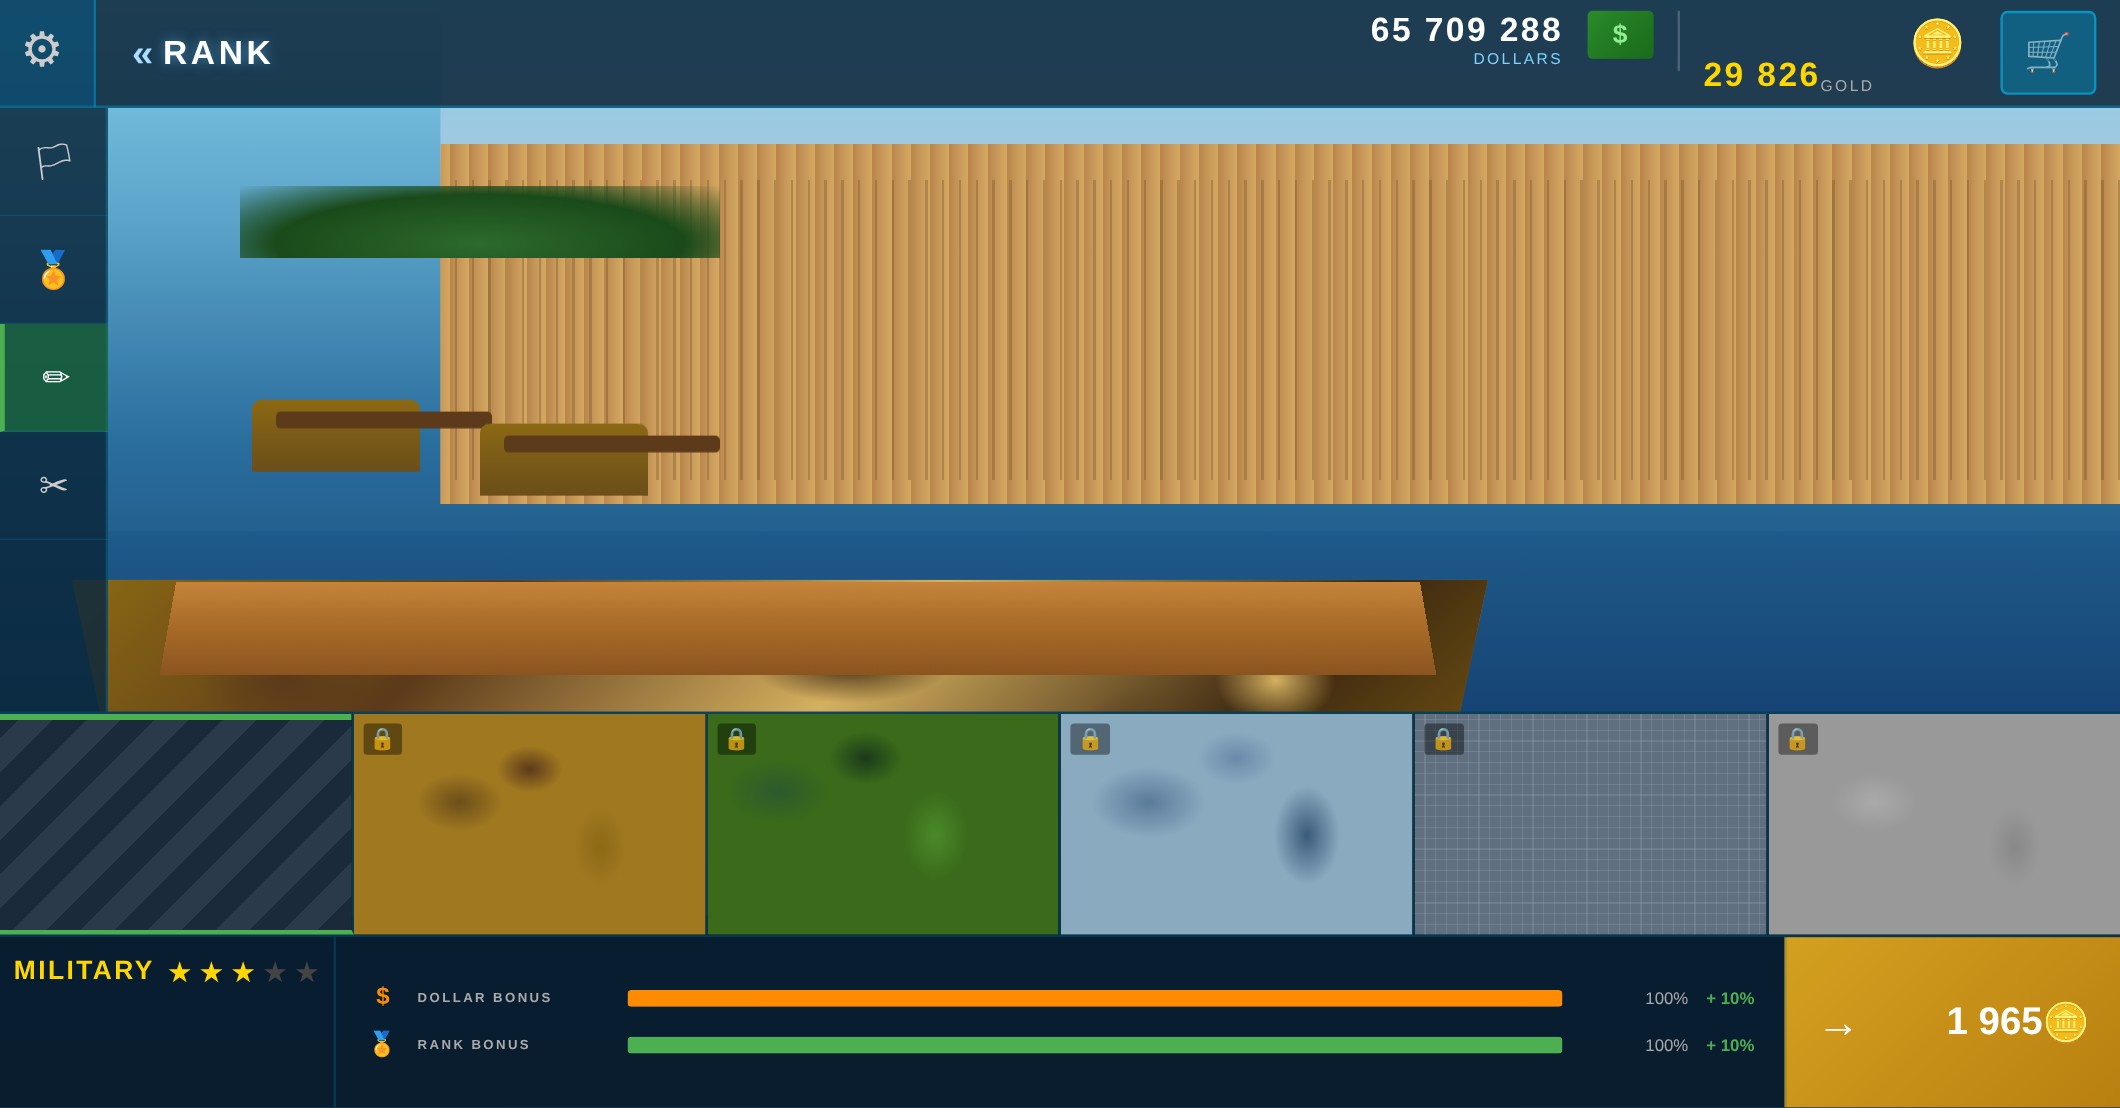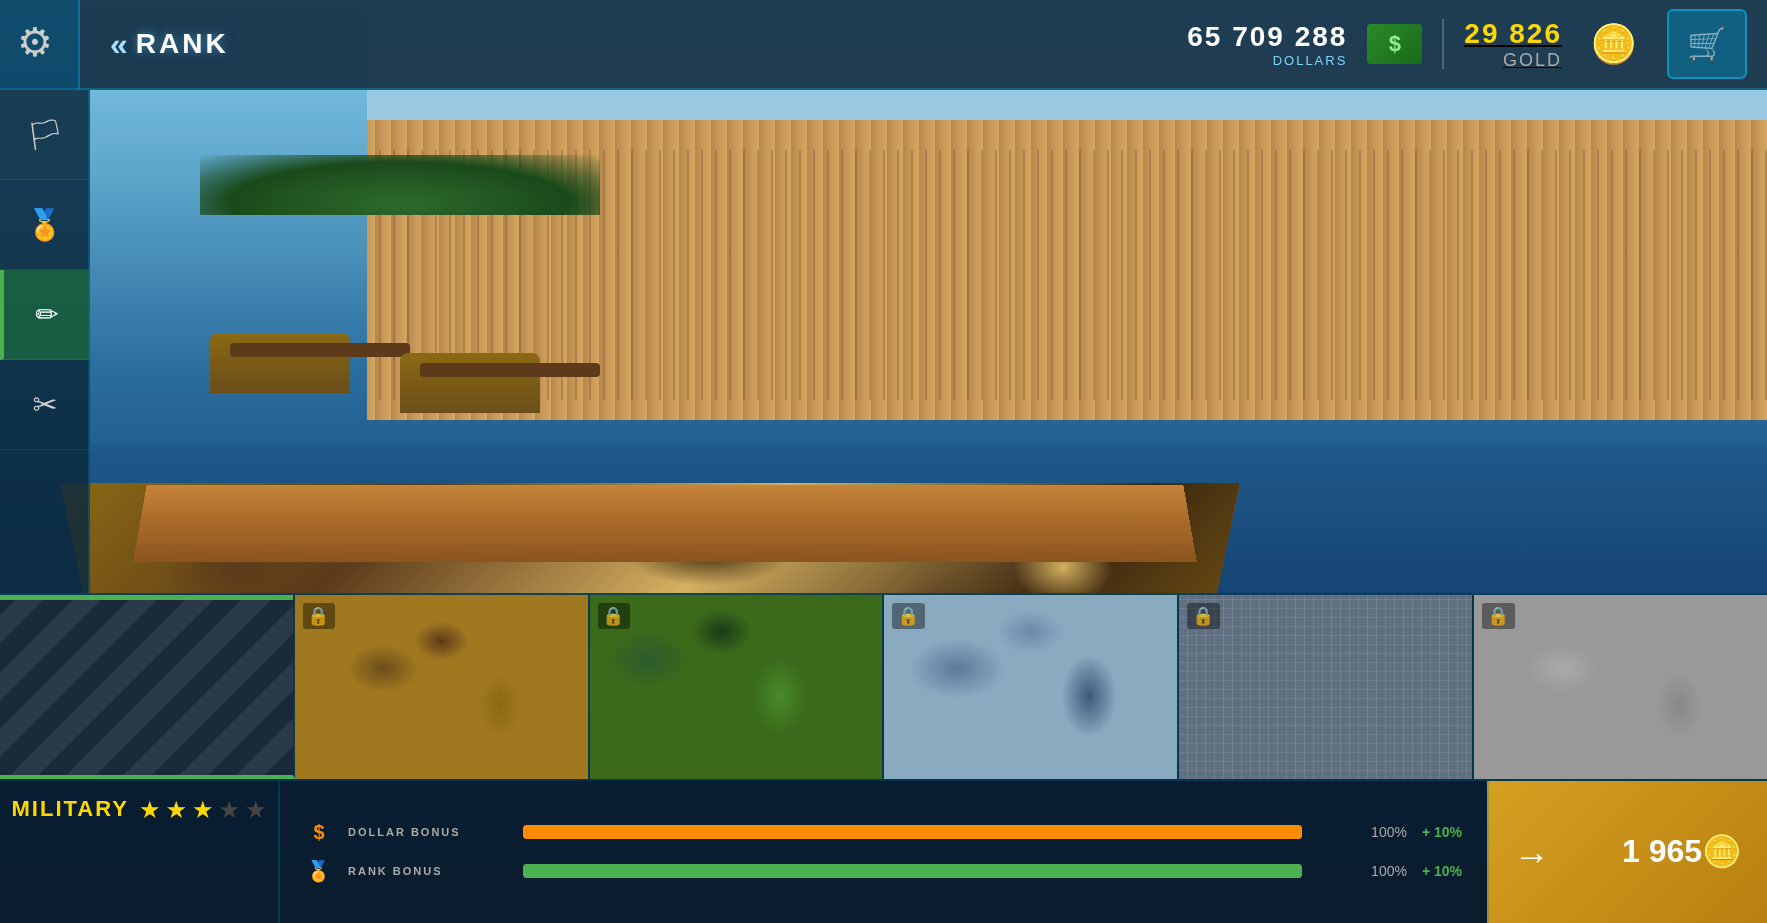--- a/index.html
+++ b/index.html
@@ -230,21 +230,20 @@
       font-size: 28px;
       font-weight: 900;
       letter-spacing: 3px;
       text-shadow: 0 0 10px rgba(100,200,255,0.5);
     }
 
     .header-spacer { flex: 1; }
 
     .currency-area {
       display: flex;
-      align-items: center;
       gap: 20px;
       padding-right: 10px;
     }
 
     .currency-dollars {
       display: flex;
       flex-direction: column;
       align-items: flex-end;
     }
 
@@ -275,35 +274,34 @@
     }
 
     .divider-currency {
       width: 2px;
       height: 50px;
       background: rgba(255,255,255,0.2);
     }
 
     .currency-gold {
       display: flex;
-      flex-direction: column;
+      flex-direction: row;
       align-items: flex-end;
-      text-decoration: underline;
     }
 
     .gold-amount {
       color: #FFD700;
       font-size: 28px;
       font-weight: 900;
       letter-spacing: 2px;
     }
 
     .gold-label {
       color: #aaaaaa;
-      font-size: 18px;
+      font-size: 13px;
       letter-spacing: 2px;
     }
 
     .gold-icon {
       width: 65px;
       height: 55px;
       display: flex;
       align-items: center;
       justify-content: center;
       font-size: 38px;

